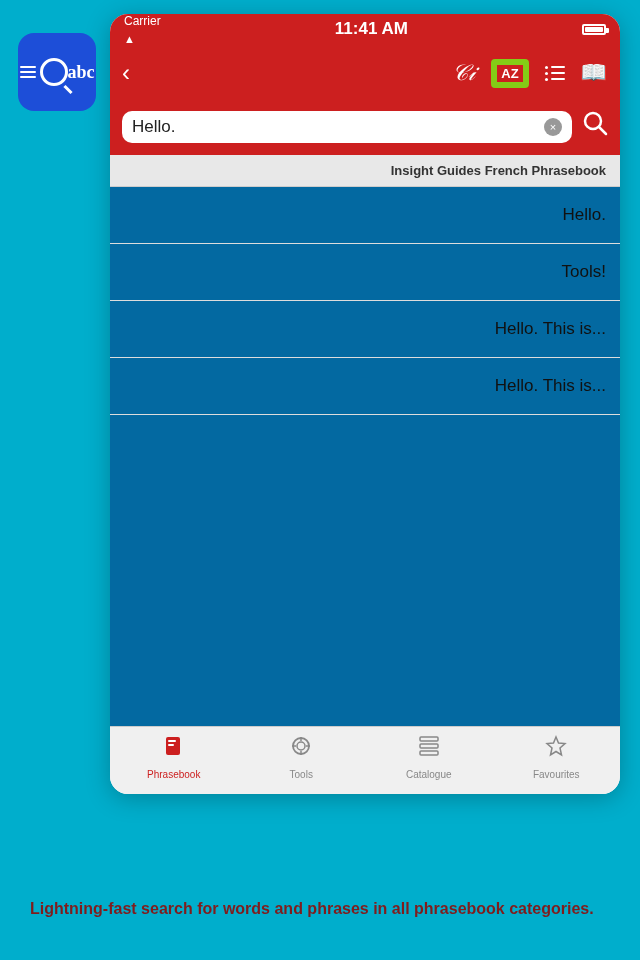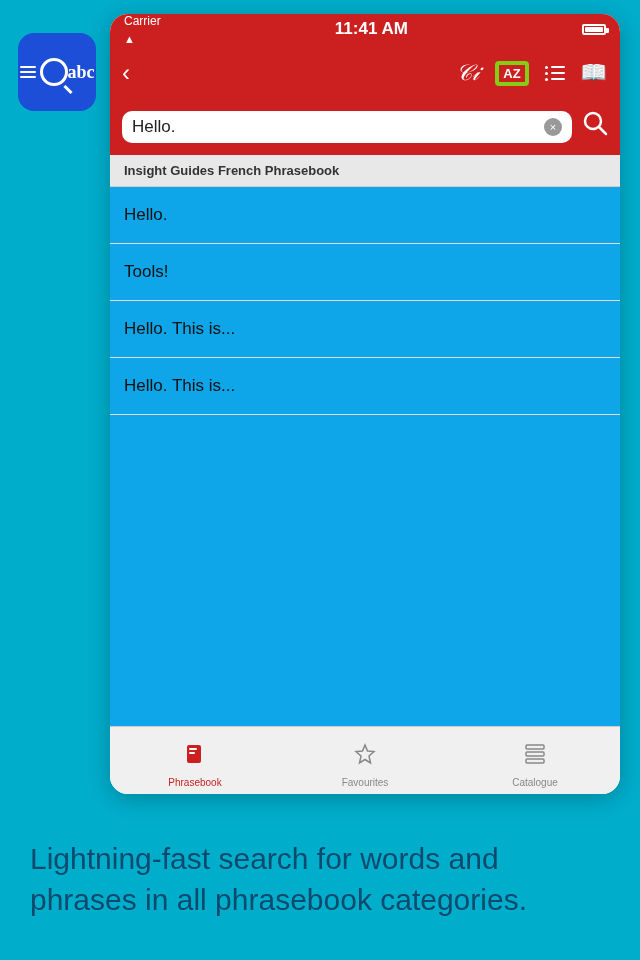--- a/index.html
+++ b/index.html
@@ -159,21 +159,21 @@
       font-family: 'Palatino Linotype', Georgia, serif;
       font-style: italic;
       font-size: 22px;
       color: white;
     }
     
     .az-icon {
       font-size: 13px;
       font-weight: bold;
       color: white;
-      border: 4px solid #84cc16;
+      border: 6px solid #84cc16;
       border-radius: 4px;
       padding: 1px 4px;
     }
     
     .list-icon {
       display: flex;
       flex-direction: column;
       gap: 3px;
     }
     .list-icon-line {
@@ -233,23 +233,24 @@
       flex-shrink: 0;
     }
     .search-btn {
       color: white;
       font-size: 26px;
       cursor: pointer;
     }
 
     
     .results-area {
-      background: #0ea5e9;
+      background: #0369a1;
       flex: 1;
       overflow: hidden;
+      text-align: right;
     }
     .results-header {
       background: #E8E8E8;
       padding: 8px 14px;
       font-size: 13px;
       font-weight: 600;
       color: #333;
       border-bottom: 1px solid #CCC;
     }
     .result-item {
@@ -259,21 +260,21 @@
       color: #111;
       cursor: pointer;
     }
 
     
     .tab-bar {
       background: #F0F0F0;
       border-top: 1px solid #CCC;
       height: 68px;
       display: flex;
-      align-items: flex-end;
+      align-items: flex-start;
       justify-content: space-around;
     }
     .tab-item {
       display: flex;
       flex-direction: column;
       align-items: center;
       gap: 4px;
       cursor: pointer;
       padding: 6px 10px;
       flex: 1;
@@ -292,23 +293,23 @@
     .tab-label.active {
       color: #CC1F1F;
     }
 
     
     .bottom-text {
       position: absolute;
       bottom: 40px;
       left: 30px;
       right: 30px;
-      color: #0c4a6e;
-      font-size: 30px;
-      font-weight: 400;
+      color: #7f1d1d;
+      font-size: 16px;
+      font-weight: 700;
       line-height: 1.35;
     }
 
     
     .phone-content {
       display: flex;
       flex-direction: column;
       height: 100%;
     }
     .results-list {
@@ -409,30 +410,41 @@
     <div class="tab-item">
           <div class="tab-icon active"><svg width="26" height="26" viewBox="0 0 26 26" fill="none">
       <rect x="5" y="4" width="14" height="18" rx="2" fill="#CC1F1F"></rect>
       <rect x="7" y="7" width="8" height="2" rx="1" fill="white"></rect>
       <rect x="7" y="11" width="6" height="2" rx="1" fill="white"></rect>
     </svg></div>
           <span class="tab-label active">Phrasebook</span>
         </div>
         <div class="tab-item">
           <div class="tab-icon"><svg width="26" height="26" viewBox="0 0 26 26" fill="none">
-    <polygon points="13,4 15.5,10 22,10.5 17,15 18.5,22 13,18.5 7.5,22 9,15 4,10.5 10.5,10" stroke="#888" stroke-width="1.5" fill="none"></polygon>
+    <circle cx="13" cy="13" r="8" stroke="#888" stroke-width="1.8"></circle>
+    <circle cx="13" cy="13" r="4" stroke="#888" stroke-width="1.5"></circle>
+    <line x1="13" y1="4" x2="13" y2="8" stroke="#888" stroke-width="1.5"></line>
+    <line x1="13" y1="18" x2="13" y2="22" stroke="#888" stroke-width="1.5"></line>
+    <line x1="4" y1="13" x2="8" y2="13" stroke="#888" stroke-width="1.5"></line>
+    <line x1="18" y1="13" x2="22" y2="13" stroke="#888" stroke-width="1.5"></line>
   </svg></div>
-          <span class="tab-label">Favourites</span>
+          <span class="tab-label">Tools</span>
         </div>
         <div class="tab-item">
           <div class="tab-icon"><svg width="26" height="26" viewBox="0 0 26 26" fill="none">
     <rect x="4" y="4" width="18" height="4" rx="1" stroke="#888" stroke-width="1.5"></rect>
     <rect x="4" y="11" width="18" height="4" rx="1" stroke="#888" stroke-width="1.5"></rect>
     <rect x="4" y="18" width="18" height="4" rx="1" stroke="#888" stroke-width="1.5"></rect>
   </svg></div>
           <span class="tab-label">Catalogue</span>
         </div>
+        <div class="tab-item">
+          <div class="tab-icon"><svg width="26" height="26" viewBox="0 0 26 26" fill="none">
+    <polygon points="13,4 15.5,10 22,10.5 17,15 18.5,22 13,18.5 7.5,22 9,15 4,10.5 10.5,10" stroke="#888" stroke-width="1.5" fill="none"></polygon>
+  </svg></div>
+          <span class="tab-label">Favourites</span>
+        </div>
       </div>
 
   </div>
 </div>
 
 <div class="bottom-text">Lightning-fast search for words and phrases in all phrasebook categories.</div>
 
 </body></html>

